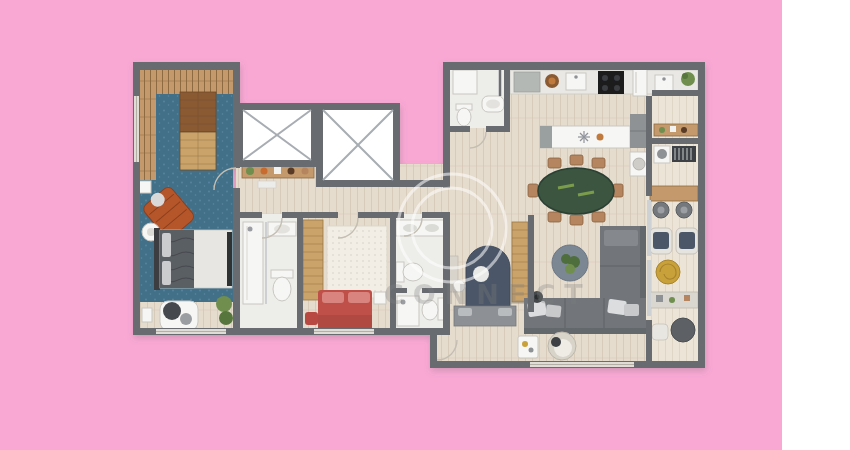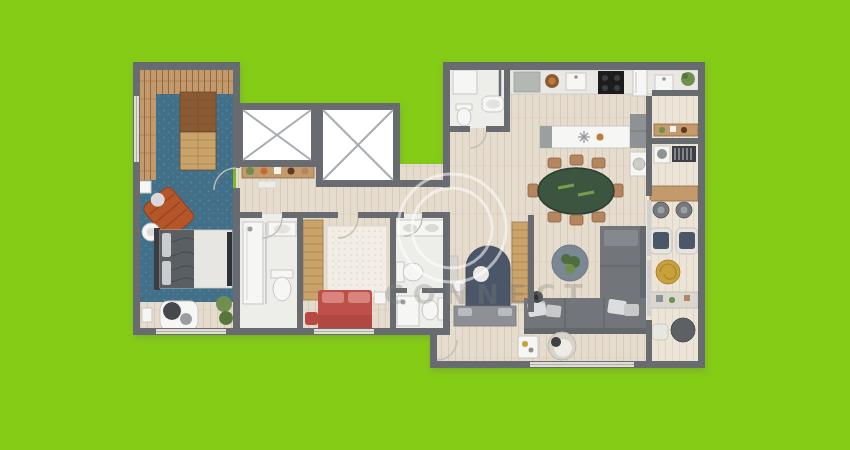--- a/index.html
+++ b/index.html
@@ -1,16 +1,16 @@
 <!DOCTYPE html>
 <html style="--wall: #686c71; --wood_floor: #e5dccd; --wood_grain: #d6cab7; --wood_pale: #ece4d6; --wood_pale_grain: #ddd3c2; --deck: #c49a6c; --deck_line: #8d6a43; --pool_blue: #427089; --pool_speckle: #5b85a0; --tile: #ededea; --rug_cream: #f2eee6; --rug_dot: #d8d2c6; --red_bed: #bf4f48; --navy: #4b5668; --sofa: #72767a; --sofa_edge: #64686c; --table_green: #3a5440; --chair_tan: #b5855f; --gold: #c9a13b; --plant: #6f8f4f; --white_fixture: #f6f6f4; --counter: #e9e8e4; --appliance_dark: #1b1d1f; --cabinet_gray: #8e9294; --wardrobe: #caa36b; --glass_x: #a7adb3;"><head>
 <meta charset="utf-8">
 <style>
   html,body{margin:0;padding:0;background:#ffffff;}
-  .stage{position:relative;width:850px;height:450px;background:#84cc16;overflow:hidden;
+  .stage{position:relative;width:782px;height:450px;background:#f9a8d4;overflow:hidden;
          font-family:"DejaVu Sans", sans-serif;}
   svg{display:block}
   
   .wall{fill:var(--wall)}
   .tile{fill:var(--tile)}
   .white-fix{fill:var(--white_fixture);stroke:#c9c7c2;stroke-width:1}
   .counter{fill:var(--counter);stroke:#d0cec8;stroke-width:1}
   .deckfill{fill:var(--deck)}
   .sofa{fill:var(--sofa)}
   .sofa-edge{fill:var(--sofa_edge)}

